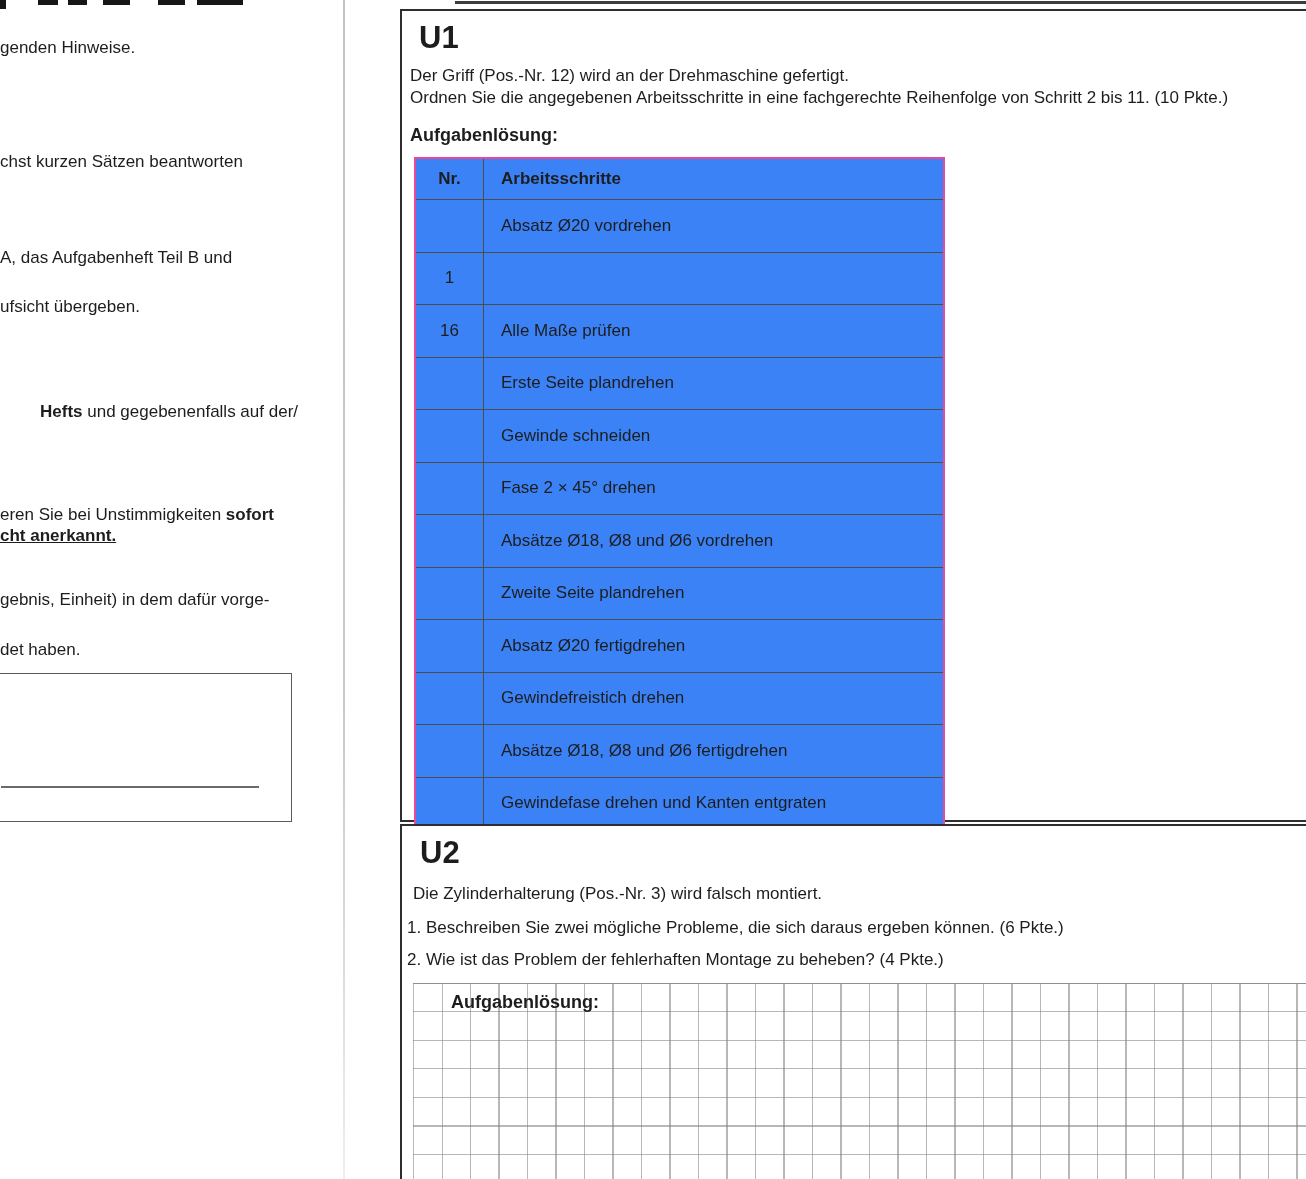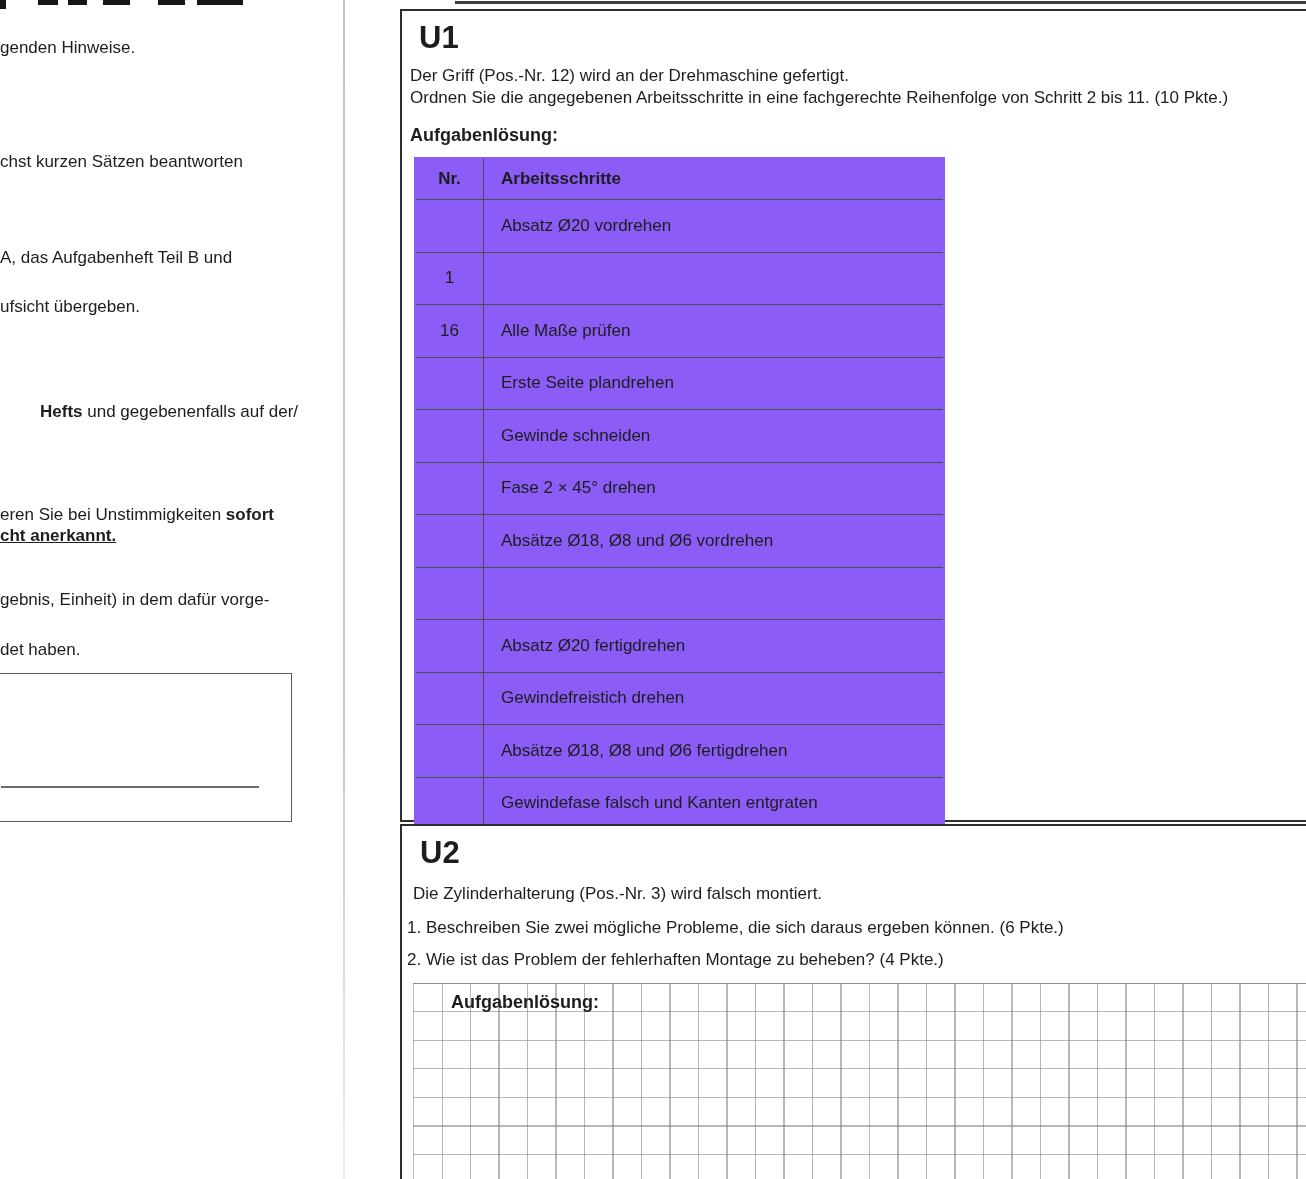--- a/index.html
+++ b/index.html
@@ -27,21 +27,21 @@
 
   
   .u1-box{left:400px;top:9px;width:930px;height:813px;box-sizing:border-box;
     border:2px solid #2e2e2e;border-right:none;background:#fff;}
   .u2-box{left:400px;top:824px;width:930px;height:360px;box-sizing:border-box;
     border:2px solid #2e2e2e;border-right:none;border-bottom:none;background:#fff;}
   .h-task{font-size:31px;font-weight:bold;line-height:34px;white-space:nowrap;}
 
   
   .steps-table{left:12px;top:146px;width:527px;
-    border:2px solid #8b5cf6;background:#8b5cf6;}
+    border:2px solid #ec4899;background:#3b82f6;}
   .t-row{display:grid;grid-template-columns:68px 1fr;height:51.5px;}
   .t-row.head{height:40px;}
   .t-row + .t-row{border-top:1px solid #4c4c4c;}
   .t-c1{border-right:1px solid #4c4c4c;display:flex;align-items:center;justify-content:center;
     font-size:17px;}
   .t-c2{display:flex;align-items:center;padding-left:17px;font-size:17px;}
 
   
   .answer-grid{left:11px;top:157px;width:919px;height:203px;
     background-image:
@@ -110,36 +110,37 @@
     <div class="t-row">
       <div class="t-c1"></div>
       <div class="t-c2">Fase 2 × 45° drehen</div>
     </div>
     <div class="t-row">
       <div class="t-c1"></div>
       <div class="t-c2">Absätze Ø18, Ø8 und Ø6 vordrehen</div>
     </div>
     <div class="t-row">
       <div class="t-c1"></div>
+      <div class="t-c2">Zweite Seite plandrehen</div>
     </div>
     <div class="t-row">
       <div class="t-c1"></div>
       <div class="t-c2">Absatz Ø20 fertigdrehen</div>
     </div>
     <div class="t-row">
       <div class="t-c1"></div>
       <div class="t-c2">Gewindefreistich drehen</div>
     </div>
     <div class="t-row">
       <div class="t-c1"></div>
       <div class="t-c2">Absätze Ø18, Ø8 und Ø6 fertigdrehen</div>
     </div>
     <div class="t-row">
       <div class="t-c1"></div>
-      <div class="t-c2">Gewindefase falsch und Kanten entgraten</div>
+      <div class="t-c2">Gewindefase drehen und Kanten entgraten</div>
     </div>
   </div>
 </div>
 
 <div class="abs u2-box">
   <div class="abs h-task" style="left:18px;top:10px;">U2</div>
   <div class="abs txt" style="left:11px;top:57px;">Die Zylinderhalterung (Pos.-Nr. 3) wird falsch montiert.</div>
   <div class="abs txt" style="left:5px;top:91px;">1. Beschreiben Sie zwei mögliche Probleme, die sich daraus ergeben können. (6 Pkte.)</div>
   <div class="abs txt" style="left:5px;top:123px;">2. Wie ist das Problem der fehlerhaften Montage zu beheben? (4 Pkte.)</div>
 

